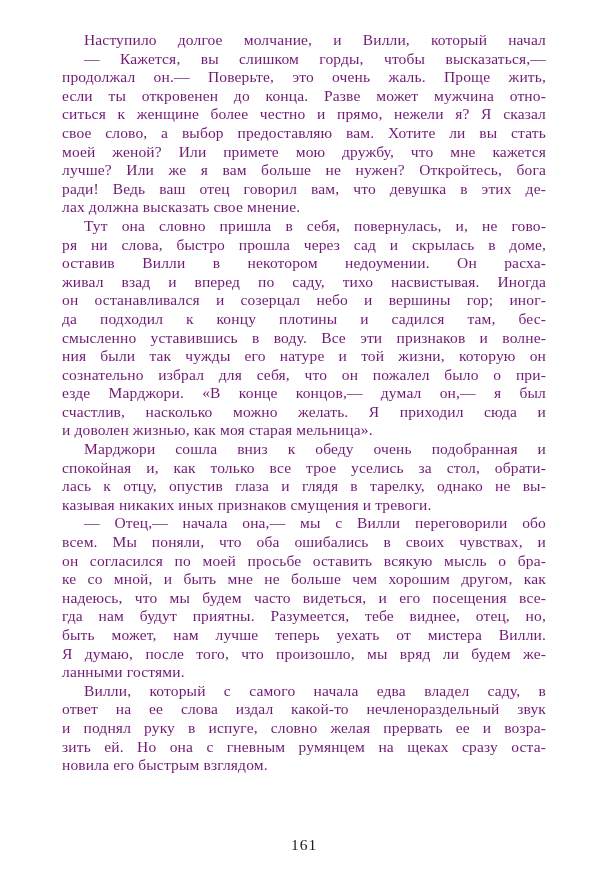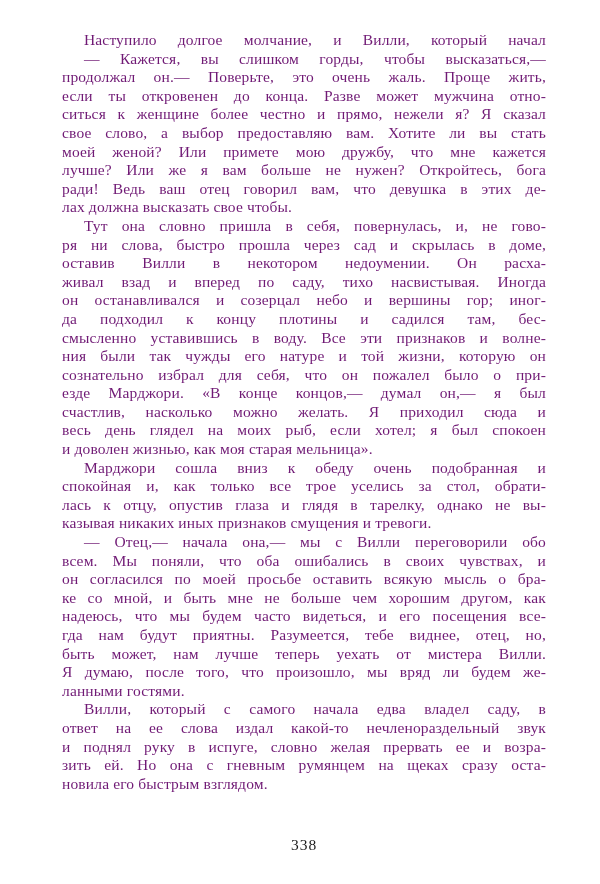--- a/index.html
+++ b/index.html
@@ -65,35 +65,34 @@
       </div>
       <div class="paragraph">
         <div class="text-line first-line">— Кажется, вы слишком горды, чтобы высказаться,—</div>
         <div class="text-line">продолжал он.— Поверьте, это очень жаль. Проще жить,</div>
         <div class="text-line">если ты откровенен до конца. Разве может мужчина отно-</div>
         <div class="text-line">ситься к женщине более честно и прямо, нежели я? Я сказал</div>
         <div class="text-line">свое слово, а выбор предоставляю вам. Хотите ли вы стать</div>
         <div class="text-line">моей женой? Или примете мою дружбу, что мне кажется</div>
         <div class="text-line">лучше? Или же я вам больше не нужен? Откройтесь, бога</div>
         <div class="text-line">ради! Ведь ваш отец говорил вам, что девушка в этих де-</div>
-        <div class="text-line last-line">лах должна высказать свое чтобы.</div>
+        <div class="text-line last-line">лах должна высказать свое мнение.</div>
       </div>
       <div class="paragraph">
         <div class="text-line first-line">Тут она словно пришла в себя, повернулась, и, не гово-</div>
         <div class="text-line">ря ни слова, быстро прошла через сад и скрылась в доме,</div>
         <div class="text-line">оставив Вилли в некотором недоумении. Он расха-</div>
         <div class="text-line">живал взад и вперед по саду, тихо насвистывая. Иногда</div>
         <div class="text-line">он останавливался и созерцал небо и вершины гор; иног-</div>
         <div class="text-line">да подходил к концу плотины и садился там, бес-</div>
         <div class="text-line">смысленно уставившись в воду. Все эти признаков и волне-</div>
         <div class="text-line">ния были так чужды его натуре и той жизни, которую он</div>
         <div class="text-line">сознательно избрал для себя, что он пожалел было о при-</div>
         <div class="text-line">езде Марджори. «В конце концов,— думал он,— я был</div>
         <div class="text-line">счастлив, насколько можно желать. Я приходил сюда и</div>
-        <div class="text-line">весь день глядел на моих рыб, если хотел; я был спокоен</div>
         <div class="text-line last-line">и доволен жизнью, как моя старая мельница».</div>
       </div>
       <div class="paragraph">
         <div class="text-line first-line">Марджори сошла вниз к обеду очень подобранная и</div>
         <div class="text-line">спокойная и, как только все трое уселись за стол, обрати-</div>
         <div class="text-line">лась к отцу, опустив глаза и глядя в тарелку, однако не вы-</div>
         <div class="text-line last-line">казывая никаких иных признаков смущения и тревоги.</div>
       </div>
       <div class="paragraph">
         <div class="text-line first-line">— Отец,— начала она,— мы с Вилли переговорили обо</div>
@@ -107,14 +106,14 @@
         <div class="text-line last-line">ланными гостями.</div>
       </div>
       <div class="paragraph">
         <div class="text-line first-line">Вилли, который с самого начала едва владел саду, в</div>
         <div class="text-line">ответ на ее слова издал какой-то нечленораздельный звук</div>
         <div class="text-line">и поднял руку в испуге, словно желая прервать ее и возра-</div>
         <div class="text-line">зить ей. Но она с гневным румянцем на щеках сразу оста-</div>
         <div class="text-line last-line">новила его быстрым взглядом.</div>
       </div>
     </div>
-  <div class="page-number">338</div>
+  <div class="page-number">161</div>
 </div>
 
 </body></html>

